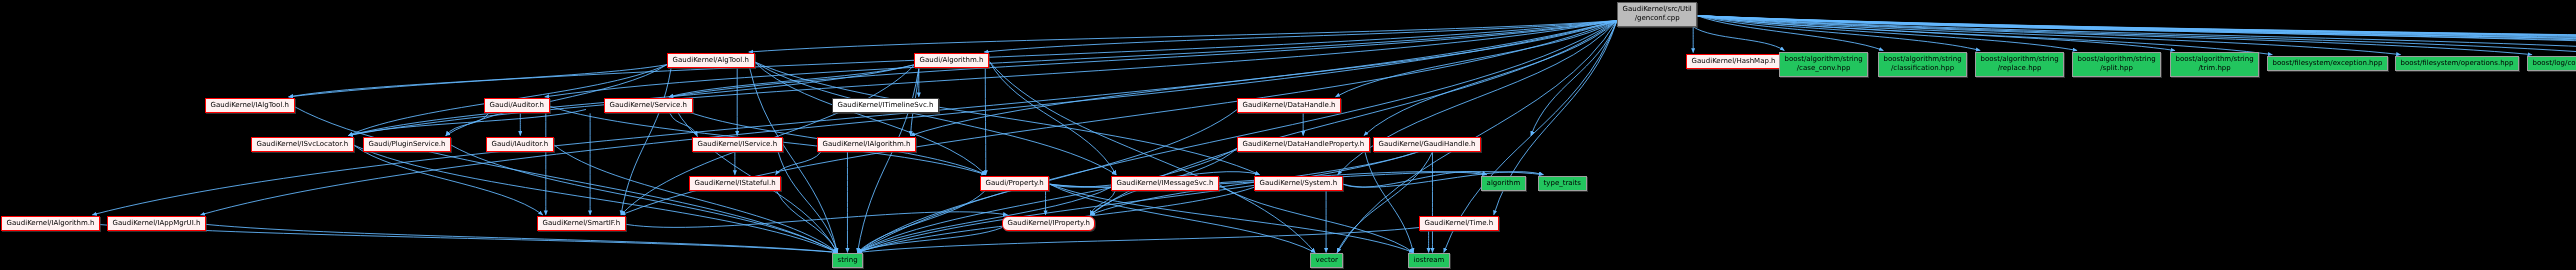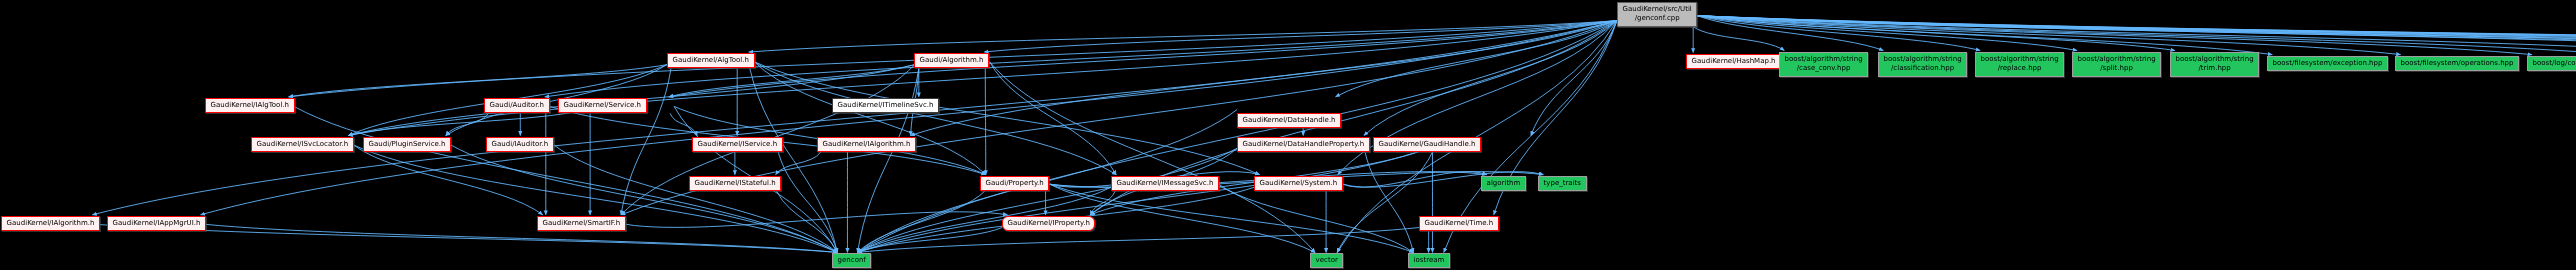--- a/index.html
+++ b/index.html
@@ -174,27 +174,27 @@
       </div>
       <div class="node leaf" style="left: 2527px; top: 56px;">
         <div>boost/log/core.hpp</div>
       </div>
       <div class="node red" style="left: 205px; top: 98px;">
         <div>GaudiKernel/IAlgTool.h</div>
       </div>
       <div class="node red" style="left: 484px; top: 98px;">
         <div>Gaudi/Auditor.h</div>
       </div>
-      <div class="node red" style="left: 558px; top: 98px;">
+      <div class="node red" style="left: 604px; top: 98px;">
         <div>GaudiKernel/Service.h</div>
       </div>
       <div class="node plain" style="left: 832px; top: 98px;">
         <div>GaudiKernel/ITimelineSvc.h</div>
       </div>
-      <div class="node red" style="left: 1237px; top: 113px; text-align: right;">
+      <div class="node red" style="left: 1237px; top: 98px; text-align: right;">
         <div>GaudiKernel/DataHandle.h</div>
       </div>
       <div class="node red" style="left: 251px; top: 137px;">
         <div>GaudiKernel/ISvcLocator.h</div>
       </div>
       <div class="node red" style="left: 363px; top: 137px; text-align: right;">
         <div>Gaudi/PluginService.h</div>
       </div>
       <div class="node red" style="left: 486px; top: 137px;">
         <div>Gaudi/IAuditor.h</div>
@@ -238,21 +238,21 @@
       <div class="node red" style="left: 537px; top: 216px;">
         <div>GaudiKernel/SmartIF.h</div>
       </div>
       <div class="node red" style="left: 1002px; top: 216px; border-radius: 6px;">
         <div>GaudiKernel/IProperty.h</div>
       </div>
       <div class="node red" style="left: 1419px; top: 216px;">
         <div>GaudiKernel/Time.h</div>
       </div>
       <div class="node leaf" style="left: 832px; top: 253px;">
-        <div>genconf</div>
+        <div>string</div>
       </div>
       <div class="node leaf" style="left: 1310px; top: 253px;">
         <div>vector</div>
       </div>
       <div class="node leaf" style="left: 1408px; top: 253px;">
         <div>iostream</div>
       </div>
     </div>
 </div>
 

